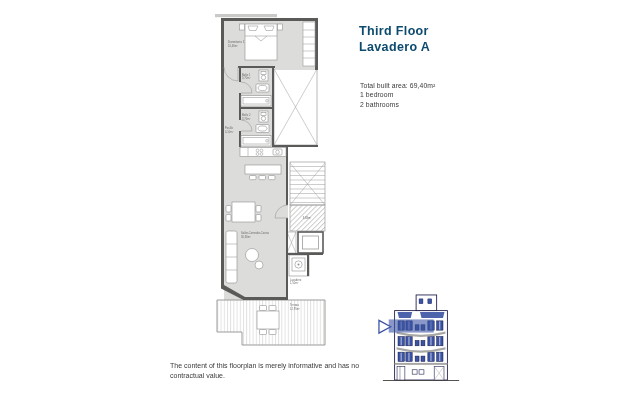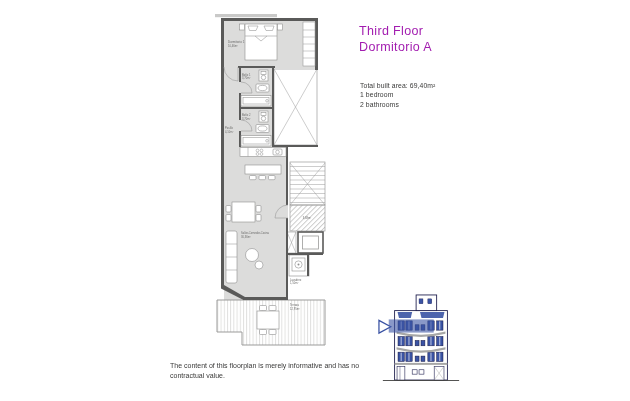--- a/index.html
+++ b/index.html
@@ -1,19 +1,19 @@
 <!DOCTYPE html>
 <html><head>
 <meta charset="utf-8">
 <style>
   html,body{margin:0;padding:0;background:#fff;}
   .canvas{position:relative;width:630px;height:401px;background:#ffffff;overflow:hidden;
           font-family:"Liberation Sans",sans-serif;color:#3a3a39;}
-  .title{position:absolute;left:359px;top:24px;font-size:12.5px;font-weight:400;
-         letter-spacing:.35px;line-height:15.5px;color:#a21caf;}
+  .title{position:absolute;left:359px;top:24px;font-size:12.5px;font-weight:700;
+         letter-spacing:.35px;line-height:15.5px;color:#0c4a6e;}
   .summary{position:absolute;left:360px;top:81px;font-size:6.8px;line-height:9.3px;
            letter-spacing:.1px;color:#3a3a39;}
   .disclaimer{position:absolute;left:170px;top:361px;width:190px;font-size:7px;
               line-height:10px;color:#3a3a39;}
   svg.plan{position:absolute;left:195px;top:5px;width:150px;height:345px;}
   svg.bldg{position:absolute;left:377px;top:288px;width:88px;height:98px;}
   svg text{font-family:"Liberation Sans",sans-serif;fill:#6b6b6a;}
   .wall{fill:#5a5a59;}
   .floor{fill:#dcdcdb;}
   .fixt{fill:#ffffff;stroke:#8f8f8e;stroke-width:0.6;}
@@ -21,21 +21,21 @@
   .lbl{font-size:3px;}
   .lbl2{font-size:2.7px;}
 </style>
 </head>
 <body>
 
 <div class="canvas">
 
   <div class="title">
     <div>Third Floor</div>
-    <div>Dormitorio A</div>
+    <div>Lavadero A</div>
   </div>
 
   <div class="summary">
     <div>Total built area: 69,40m²</div>
     <div>1 bedroom</div>
     <div>2 bathrooms</div>
   </div>
 
   <svg class="plan" viewBox="0 0 150 345">
     <defs>

